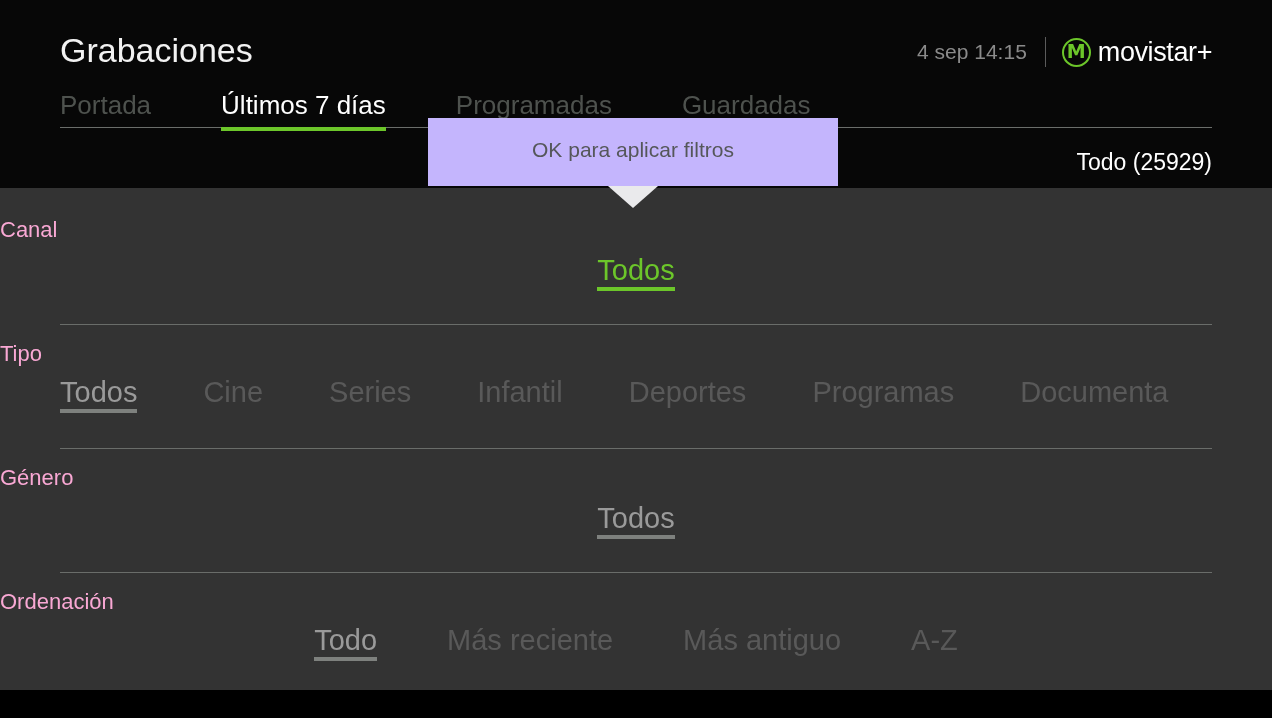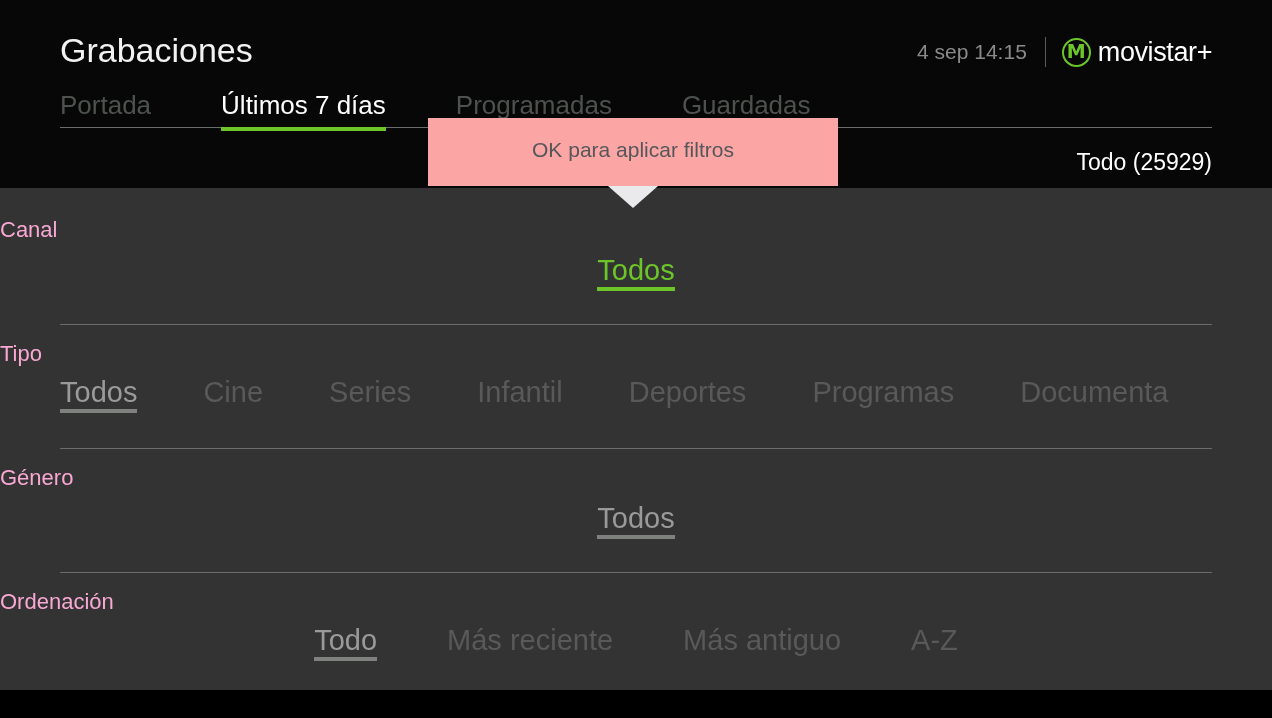--- a/index.html
+++ b/index.html
@@ -144,21 +144,21 @@
     white-space: nowrap;
   }
 
   
   #tooltip {
     position: absolute;
     left: 428px;
     top: 118px;
     width: 410px;
     height: 68px;
-    background: #fca5a5;
+    background: #c4b5fd;
     z-index: 30;
   }
   #tooltip-text {
     position: absolute;
     left: 0;
     right: 0;
     top: 20px;
     text-align: center;
     font-size: 21px;
     color: #55575a;

